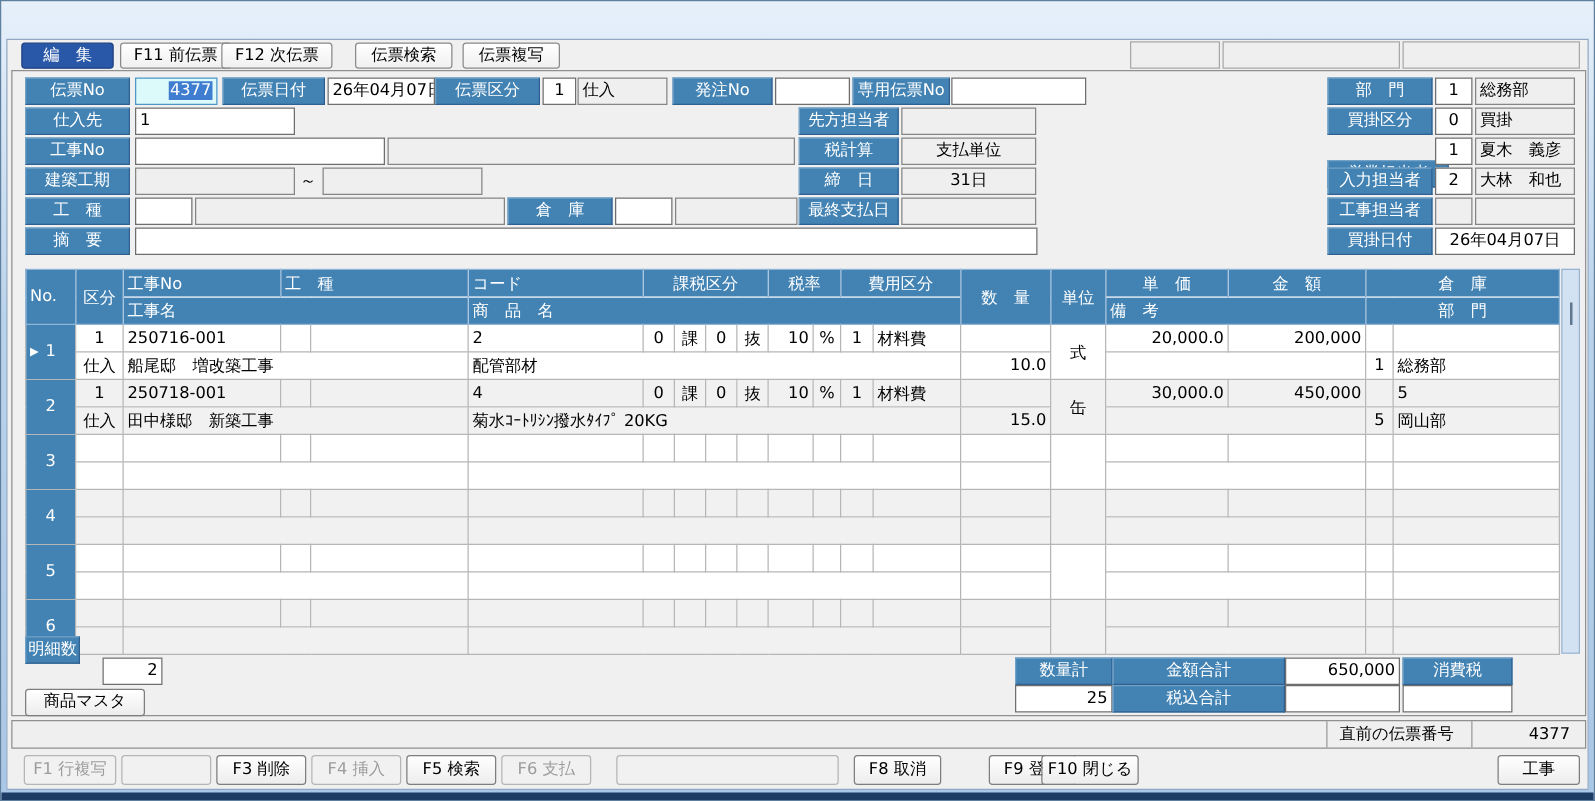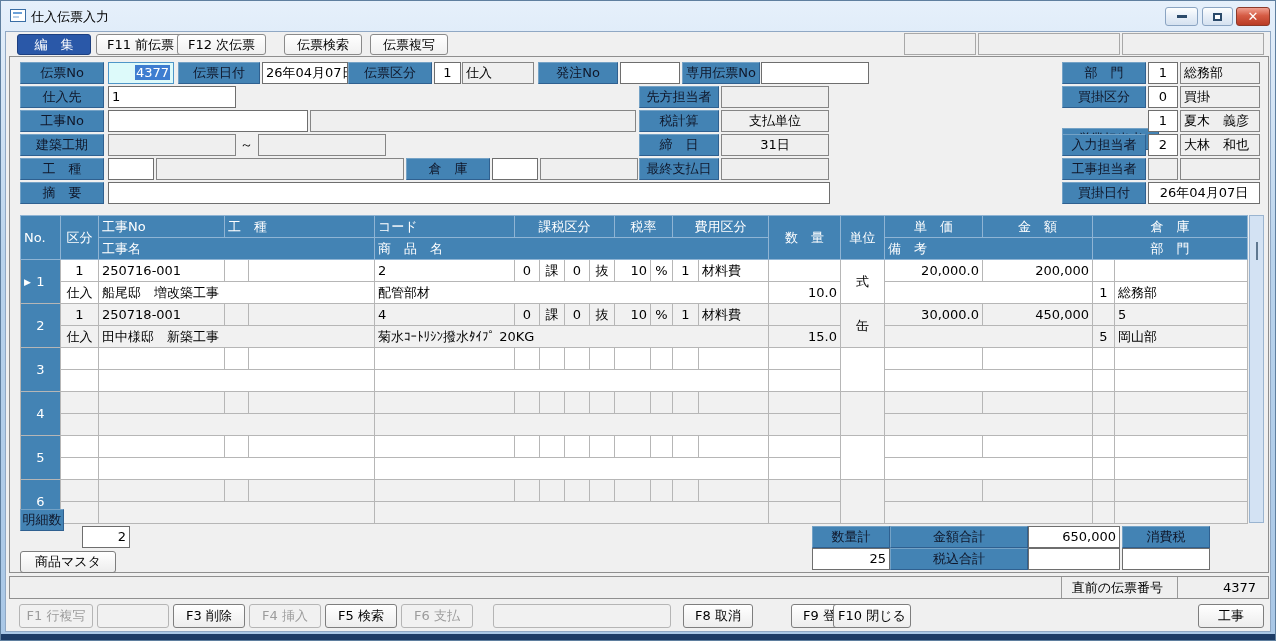--- a/index.html
+++ b/index.html
@@ -23,21 +23,21 @@
   .winbtn .box{display:inline-block;width:9px;height:8px;border:2px solid #2b4a6a;box-sizing:border-box;background:#fff}
   .winbtn.close{background:linear-gradient(#f0a090,#d55b44 45%,#b93c26);border-color:#8c3a2a;color:#fff;font-weight:bold}
 
   
   .menubtn{top:33px;height:21px;border:1px solid #8a8a8a;border-radius:3px;background:linear-gradient(#ffffff,#f0f0f0);
     text-align:center;line-height:19px;cursor:default}
   .menubtn.sel{background:#2a58a8;color:#fff;border-color:#1c3f80}
   .menucell{top:32px;height:22px;background:#efefef;border:1px solid #a8a8a8}
 
   
-  .lbl{height:22px;background:#4383b4;color:#0f172a;text-align:center;line-height:20px;
+  .lbl{height:22px;background:#4383b4;color:#ffffff;text-align:center;line-height:20px;
     border:1px solid #2f6090;border-top-color:#74a2c6;border-left-color:#74a2c6;overflow:hidden;white-space:nowrap}
   .inp{height:22px;background:#fff;border:1px solid #6e6e6e;line-height:20px;padding:0 3px;overflow:hidden;white-space:nowrap}
   .ro{height:22px;background:#efefef;border:1px solid #858585;line-height:20px;padding:0 3px;overflow:hidden;white-space:nowrap}
   .num{text-align:right}.ctr{text-align:center}
   .focus{background:#ddfafa;border:1px solid #4e96c8}
   .sel-text{background:#3e7dd0;color:#fff;padding:0 1px}
   .panel{left:8px;top:55px;width:1260px;height:517px;background:#f0f0f0;border:1px solid #8f8f8f}
 
   
   table.grid{border-collapse:collapse;table-layout:fixed;width:1227px;background:#fff}
@@ -65,30 +65,20 @@
   .status-right{position:absolute;right:6px;top:0;height:21px;display:flex}
   .status-right .plabel{border-left:1px solid #9a9a9a;padding:0 14px 0 10px}
   .status-right .pvalue{border-left:1px solid #9a9a9a;width:78px;text-align:right;padding-right:6px}
 </style>
 </head>
 <body>
 
 <div class="window">
   <div class="client"></div>
 
-  <div class="abs titlebar">
-    <div class="abs appicon">
-        <i></i>
-        <b></b>
-      </div>
-    <div class="abs apptitle">仕入伝票入力</div>
-    <div class="abs winbtn" style="left:1164px;width:33px"><span class="bar"></span></div>
-    <div class="abs winbtn" style="left:1201px;width:31px"><span class="box"></span></div>
-    <div class="abs winbtn close" style="left:1235px;width:34px"><span>✕</span></div>
-  </div>
 
   <div class="abs menubtn sel" style="left:16px;width:74px">編　集</div>
   <div class="abs menubtn" style="left:95px;width:89px">F11 前伝票</div>
   <div class="abs menubtn" style="left:176px;width:89px">F12 次伝票</div>
   <div class="abs menubtn" style="left:283px;width:78px">伝票検索</div>
   <div class="abs menubtn" style="left:369px;width:78px">伝票複写</div>
   <div class="abs menucell" style="left:903px;width:72px"></div>
   <div class="abs menucell" style="left:977px;width:142px"></div>
   <div class="abs menucell" style="left:1121px;width:142px"></div>
 

